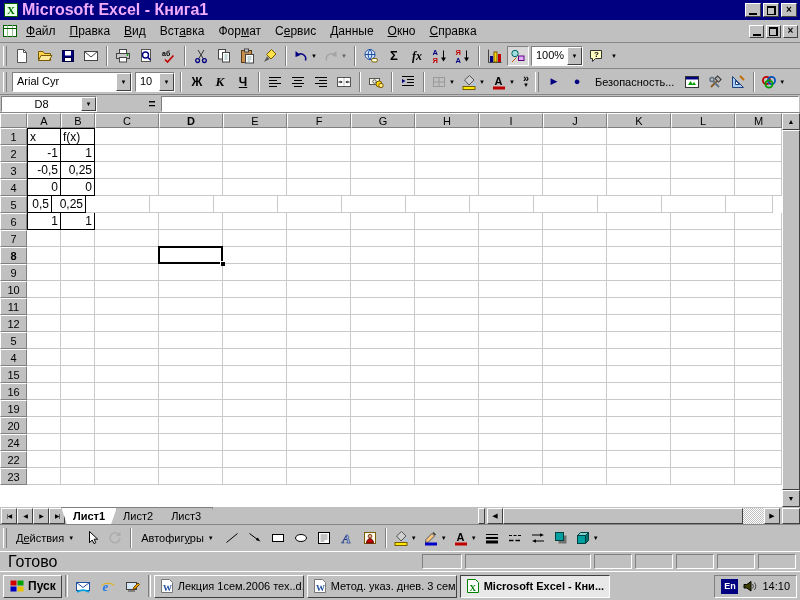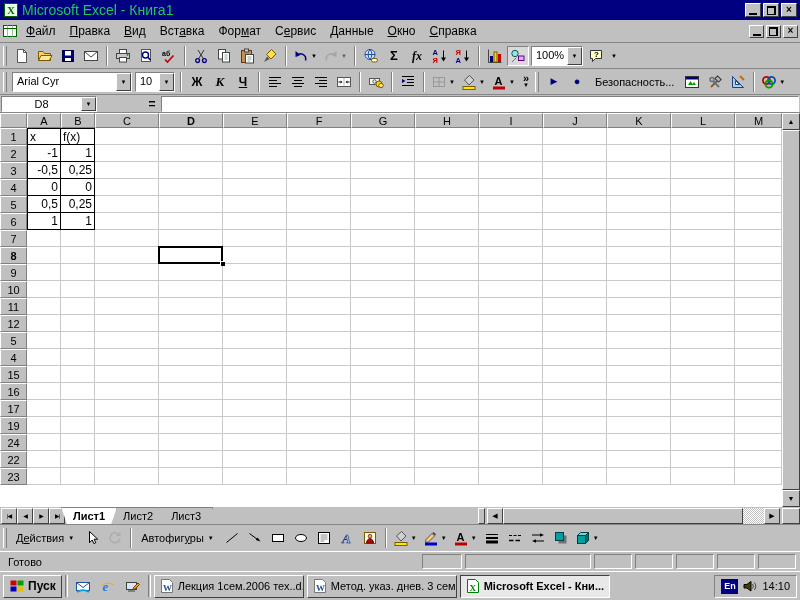--- a/index.html
+++ b/index.html
@@ -4,21 +4,21 @@
 <style>
   *{box-sizing:border-box;margin:0;padding:0}
   html,body{width:800px;height:600px;overflow:hidden}
   body{font-family:"Liberation Sans",sans-serif;font-size:11px;background:#c0c0c0;color:#000}
   .screen{width:800px;height:600px;display:flex;flex-direction:column;background:#c0c0c0}
   button{font:inherit;color:inherit;background:none;border:none;padding:0;cursor:default}
   .pressed{border-color:#808080 #ffffff #ffffff #808080 !important;background:#d9d9d9 !important}
 
   
   .titlebar{height:20px;background:#000080;display:flex;align-items:center;padding:0 3px;gap:3px;flex:0 0 auto}
-  .titlebar .title-text{color:#22c55e;font-weight:normal;font-size:14px;flex:1;white-space:nowrap}
+  .titlebar .title-text{color:#f0abfc;font-weight:bold;font-size:16px;flex:1;white-space:nowrap}
   .winbtns{display:flex;gap:2px;align-items:center}
   .wbtn{width:16px;height:14px;display:flex;align-items:center;justify-content:center;background:#c0c0c0;border:1px solid;border-color:#fff #404040 #404040 #fff;font-size:10px;font-weight:bold;line-height:1}
   .g-min{display:block;width:8px;height:2px;background:#000;margin-top:7px}
   .g-rest{position:relative;width:9px;height:9px;display:block}
   .g-rest::before{content:"";position:absolute;right:0;top:0;width:6px;height:6px;border:1px solid #000;border-top-width:2px;background:#c0c0c0}
   .g-rest::after{content:"";position:absolute;left:0;bottom:0;width:6px;height:6px;border:1px solid #000;border-top-width:2px;background:#c0c0c0}
 
   
   .menubar{height:23px;display:flex;align-items:center;padding:0 2px;gap:1px;border-bottom:1px solid #868686;flex:0 0 auto}
   .menu-item{padding:2px 7px;font-size:12px;white-space:nowrap}
@@ -88,21 +88,21 @@
   .tab{padding:0 12px;margin-left:-6px;display:flex;align-items:center;font-size:11px;background:#c0c0c0;clip-path:polygon(0 0,100% 0,calc(100% - 6px) 100%,6px 100%);border-top:1px solid #808080;box-shadow:inset 1px 0 0 #808080,inset -1px 0 0 #808080}
   .tab.active{background:#fff;font-weight:bold;z-index:2}
   .hscroll{margin-left:auto;display:flex;align-items:center;width:322px}
   .splitter{width:7px;height:16px;background:#c0c0c0;border:1px solid;border-color:#fff #404040 #404040 #fff;margin-right:2px}
   .hthumb{width:240px;height:16px;background:#c0c0c0;border:1px solid;border-color:#fff #404040 #404040 #fff}
   .htrack{flex:1;height:16px}
   .corner{width:18px;height:16px;background:#c0c0c0;border:1px solid;border-color:#fff #404040 #404040 #fff;margin-left:2px}
 
   
   .statusbar{height:20px;display:flex;align-items:center;background:#c0c0c0;border-top:1px solid #fff;padding:0 4px;flex:0 0 auto}
-  .status-text{padding-left:4px;font-size:11px}
+  .status-text{padding-left:4px;font-size:16px}
   .panes{margin-left:auto;display:flex;align-items:center}
   .pane{height:15px;border:1px solid;border-color:#808080 #fff #fff #808080;margin-left:3px;background:#c0c0c0}
 
   
   .taskbar{height:29px;background:#c0c0c0;border-top:1px solid #fff;display:flex;align-items:center;padding:0 3px;gap:3px;flex:0 0 auto}
   .startbtn{height:23px;display:flex;align-items:center;gap:3px;padding:0 5px;font-weight:bold;font-size:12px;background:#c0c0c0;border:1px solid;border-color:#fff #404040 #404040 #fff}
   .tb2-sep{width:3px;height:22px;border-left:1px solid #808080;border-right:1px solid #fff}
   .qlbtn{width:24px;height:22px;display:flex;align-items:center;justify-content:center;border:1px solid transparent}
   .taskbtn{width:150px;height:23px;display:flex;align-items:center;gap:3px;padding:0 4px;background:#c0c0c0;border:1px solid;border-color:#fff #404040 #404040 #fff;font-size:11px;white-space:nowrap;overflow:hidden}
   .taskbtn.active{border-color:#404040 #fff #fff #404040;background:#e8e8e8;font-weight:bold}
@@ -586,21 +586,21 @@
           <div class="cell ar" style="width: 64px;"></div>
           <div class="cell ar" style="width: 64px;"></div>
           <div class="cell ar" style="width: 64px;"></div>
           <div class="cell ar" style="width: 64px;"></div>
           <div class="cell ar" style="width: 64px;"></div>
           <div class="cell ar" style="width: 64px;"></div>
           <div class="cell ar" style="width: 47px;"></div>
         </div>
         <div class="grow">
           <div class="hdr rowhdr">5</div>
-          <div class="cell ar bl br bb" style="width: 34px;">0,5</div>
+          <div class="cell ar bl br bb" style="width: 25px;">0,5</div>
           <div class="cell ar br bb" style="width: 34px;">0,25</div>
           <div class="cell ar" style="width: 64px;"></div>
           <div class="cell ar" style="width: 64px;"></div>
           <div class="cell ar" style="width: 64px;"></div>
           <div class="cell ar" style="width: 64px;"></div>
           <div class="cell ar" style="width: 64px;"></div>
           <div class="cell ar" style="width: 64px;"></div>
           <div class="cell ar" style="width: 64px;"></div>
           <div class="cell ar" style="width: 64px;"></div>
           <div class="cell ar" style="width: 64px;"></div>
@@ -777,37 +777,37 @@
           <div class="cell ar" style="width: 64px;"></div>
           <div class="cell ar" style="width: 64px;"></div>
           <div class="cell ar" style="width: 64px;"></div>
           <div class="cell ar" style="width: 64px;"></div>
           <div class="cell ar" style="width: 64px;"></div>
           <div class="cell ar" style="width: 64px;"></div>
           <div class="cell ar" style="width: 64px;"></div>
           <div class="cell ar" style="width: 47px;"></div>
         </div>
         <div class="grow">
-          <div class="hdr rowhdr">17</div>
-          <div class="cell ar" style="width: 34px;"></div>
-          <div class="cell ar" style="width: 34px;"></div>
-          <div class="cell ar" style="width: 64px;"></div>
-          <div class="cell ar" style="width: 64px;"></div>
-          <div class="cell ar" style="width: 64px;"></div>
-          <div class="cell ar" style="width: 64px;"></div>
-          <div class="cell ar" style="width: 64px;"></div>
-          <div class="cell ar" style="width: 64px;"></div>
-          <div class="cell ar" style="width: 64px;"></div>
-          <div class="cell ar" style="width: 64px;"></div>
-          <div class="cell ar" style="width: 64px;"></div>
-          <div class="cell ar" style="width: 64px;"></div>
-          <div class="cell ar" style="width: 47px;"></div>
-        </div>
-        <div class="grow">
           <div class="hdr rowhdr">19</div>
+          <div class="cell ar" style="width: 34px;"></div>
+          <div class="cell ar" style="width: 34px;"></div>
+          <div class="cell ar" style="width: 64px;"></div>
+          <div class="cell ar" style="width: 64px;"></div>
+          <div class="cell ar" style="width: 64px;"></div>
+          <div class="cell ar" style="width: 64px;"></div>
+          <div class="cell ar" style="width: 64px;"></div>
+          <div class="cell ar" style="width: 64px;"></div>
+          <div class="cell ar" style="width: 64px;"></div>
+          <div class="cell ar" style="width: 64px;"></div>
+          <div class="cell ar" style="width: 64px;"></div>
+          <div class="cell ar" style="width: 64px;"></div>
+          <div class="cell ar" style="width: 47px;"></div>
+        </div>
+        <div class="grow">
+          <div class="hdr rowhdr">20</div>
           <div class="cell ar" style="width: 34px;"></div>
           <div class="cell ar" style="width: 34px;"></div>
           <div class="cell ar" style="width: 64px;"></div>
           <div class="cell ar" style="width: 64px;"></div>
           <div class="cell ar" style="width: 64px;"></div>
           <div class="cell ar" style="width: 64px;"></div>
           <div class="cell ar" style="width: 64px;"></div>
           <div class="cell ar" style="width: 64px;"></div>
           <div class="cell ar" style="width: 64px;"></div>
           <div class="cell ar" style="width: 64px;"></div>

